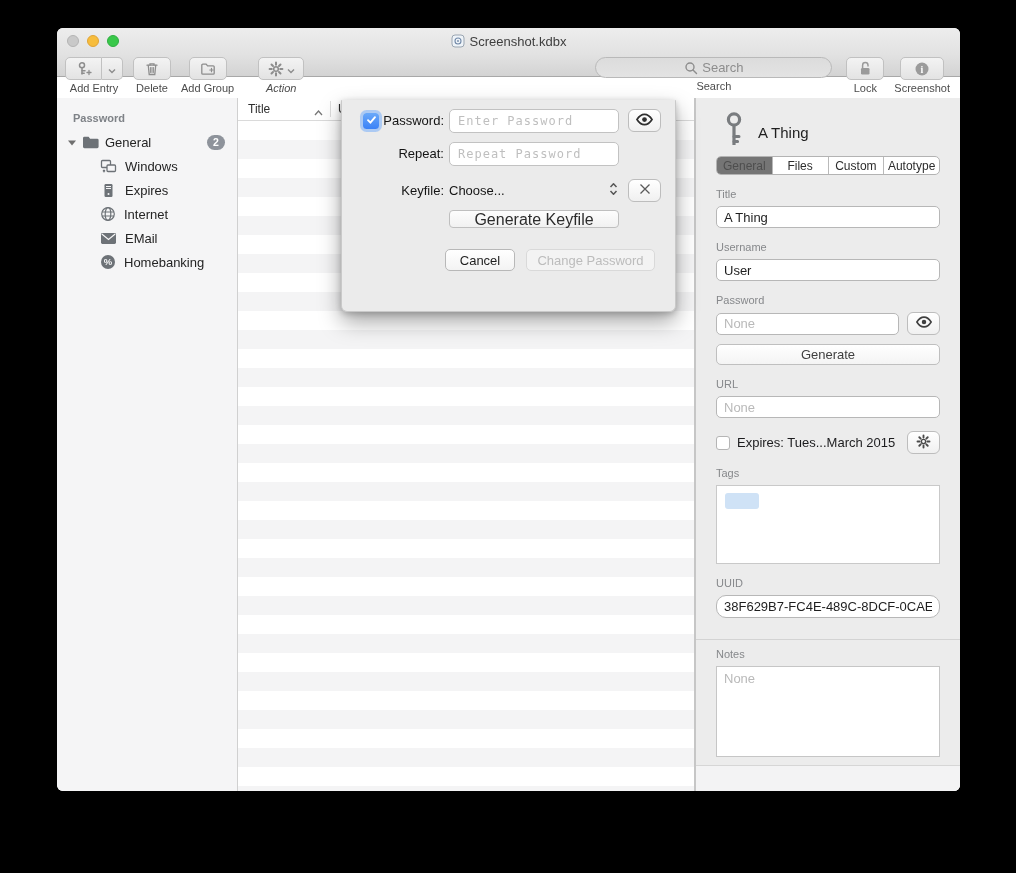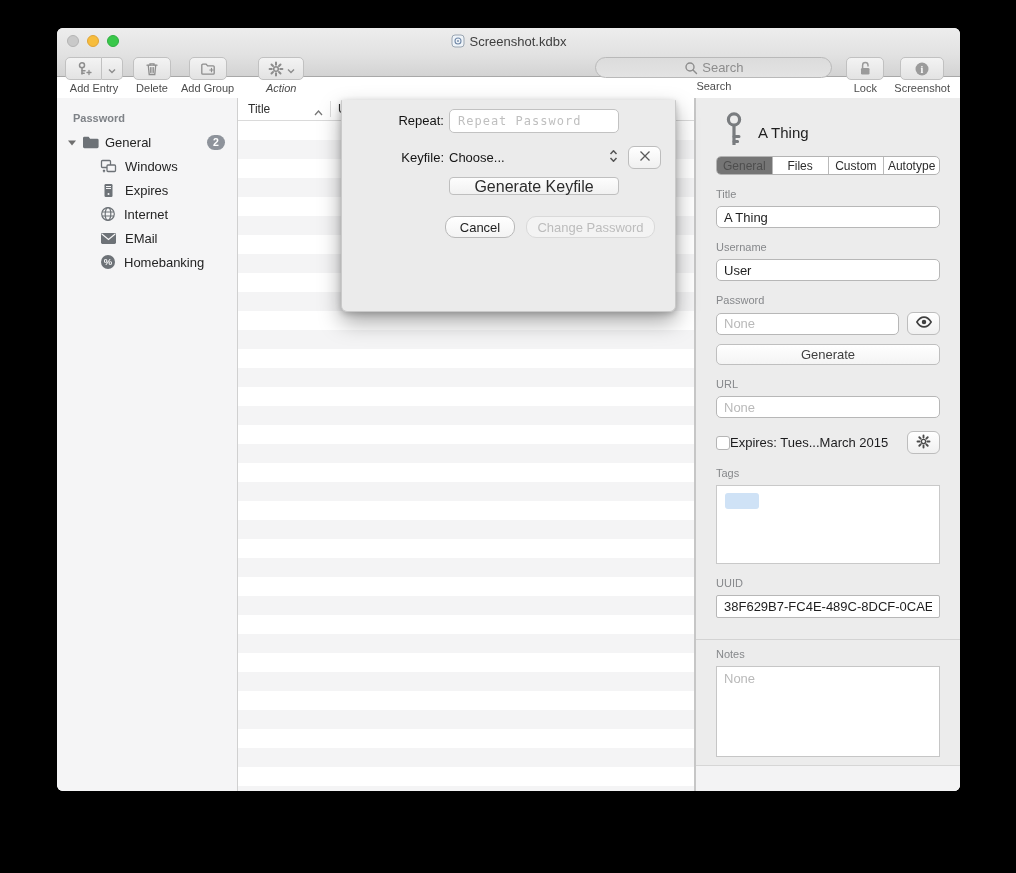--- a/index.html
+++ b/index.html
@@ -86,27 +86,27 @@
                font-family:"Liberation Sans", sans-serif; outline:none; }
   .ins-input::placeholder { color:#b9b9b9; }
   .mt6 { margin-top:6px; }
   .row-flex { display:flex; align-items:center; gap:8px; }
   .icon-btn { width:33px; height:23px; background:linear-gradient(180deg,#ffffff,#f0f0f0);
               border:1px solid #bdbdbd; border-radius:6px; display:flex; align-items:center;
               justify-content:center; color:#4a4a4a; flex:none; }
   .gen-btn { width:100%; height:21px; margin-top:9px; background:linear-gradient(180deg,#ffffff,#f4f4f4);
              border:1px solid #bfbfbf; border-radius:5px; font-size:13px; color:#3f3f3f;
              font-family:"Liberation Sans", sans-serif; }
-  .expires-row { display:flex; align-items:center; margin-top:13px; }
+  .expires-row { display:flex; align-items:center; margin-top:13px; gap:7px; }
   .cb-empty { width:14px; height:14px; background:#fff; border:1px solid #b5b5b5;
               border-radius:3px; flex:none; }
   .expires-text { color:#1c1c1e; font-size:13px; flex:1; white-space:nowrap; }
   .tags-box { margin-top:6px; height:79px; background:#fff; border:1px solid #c9c9c9; padding:7px 8px; }
   .tag-pill { width:34px; height:16px; background:#cfe2f6; border-radius:3px; display:inline-block; }
-  .uuid-input { border-radius:2px; height:23px; margin-top:6px; white-space:nowrap; overflow:hidden; }
+  .uuid-input { border-radius:10px; height:23px; margin-top:6px; white-space:nowrap; overflow:hidden; }
   .ins-divider { height:1px; background:#d3d3d3; margin:21px -20px 0 -20px; }
   .notes-area { margin-top:6px; width:100%; height:91px; background:#fff; border:1px solid #c6c6c6;
                 font-size:13px; color:#1e1e1e; padding:4px 7px; resize:none;
                 font-family:"Liberation Sans", sans-serif; outline:none; }
   .notes-area::placeholder { color:#b9b9b9; }
   .ins-footer { position:absolute; left:0; right:0; bottom:0; height:26px;
                 background:#f3f3f4; border-top:1px solid #d6d6d6; }
 
   
   .dialog { position:absolute; left:284px; top:72px; width:335px; height:212px; z-index:9;
@@ -127,21 +127,21 @@
                 box-shadow:0 0 0 3px rgba(120,175,250,.55);
                 display:flex; align-items:center; justify-content:center; flex:none; }
   .keyfile-row { margin-top:12px; }
   .choose-wrap { width:170px; margin-left:5px; display:flex; align-items:center; }
   .choose-text { flex:1; color:#161616; }
   .gen-key-btn { display:block; margin:7px 0 0 107px; width:170px; height:18px;
                  background:linear-gradient(180deg,#fdfdfd,#f1f1f1); border:1px solid #bfbfbf;
                  border-radius:4px; font-size:16px; color:#2c2c2c;
                  font-family:"Liberation Sans", sans-serif; }
   .dlg-actions { display:flex; justify-content:flex-end; gap:11px; padding-right:20px; margin-top:21px; }
-  .btn { height:22px; border-radius:10px; font-size:13px; font-family:"Liberation Sans", sans-serif;text-align:center; }
+  .btn { height:22px; border-radius:5px; font-size:13px; font-family:"Liberation Sans", sans-serif;text-align:center; }
   .btn-cancel { width:70px; background:linear-gradient(180deg,#ffffff,#f3f3f3);
                 border:1px solid #b8b8b8; color:#1e1e1e; }
   .btn-disabled { width:129px; background:#f3f3f3; border:1px solid #d9d9d9; color:#bcbcbc; }
 </style>
 </head>
 <body>
 
 <div class="window">
 
   <div class="chrome">
@@ -394,20 +394,37 @@
 
       <div class="ins-label" style="margin-top:8px;">Notes</div>
       <textarea class="notes-area" placeholder="None" style=""></textarea>
 
       <div class="ins-footer"></div>
     </div>
   </div>
 
   <div class="dialog">
 
+    <div class="dlg-row">
+      <div class="dlg-cell-label">
+        <span class="cb-checked">
+          <span><svg width="11" height="10" viewBox="0 0 11 10">
+                <path d="M2 5.2 L4.4 7.7 L9 2.2" fill="none" stroke="#fff" stroke-width="1.9" stroke-linecap="round" stroke-linejoin="round"></path>
+              </svg></span>
+        </span>
+        <span>Password:</span>
+      </div>
+      <input class="dlg-field" placeholder="Enter Password" style="">
+      <button class="icon-btn dlg-btn33">
+        <span><svg width="19" height="13" viewBox="0 0 24 16">
+              <path d="M12 1.5 C6.5 1.5 2.5 8 2.5 8 C2.5 8 6.5 14.5 12 14.5 C17.5 14.5 21.5 8 21.5 8 C21.5 8 17.5 1.5 12 1.5 Z" fill="none" stroke="#2f2f2f" stroke-width="2.1"></path>
+              <circle cx="12" cy="8" r="3" fill="#2f2f2f"></circle>
+            </svg></span>
+      </button>
+    </div>
 
     <div class="dlg-row">
       <div class="dlg-cell-label">
         <span>Repeat:</span>
       </div>
       <input class="dlg-field" placeholder="Repeat Password" style="">
     </div>
 
     <div class="dlg-row keyfile-row">
       <div class="dlg-cell-label">

